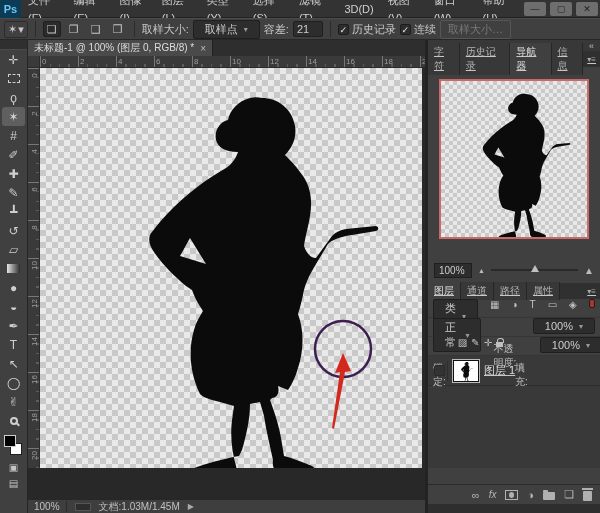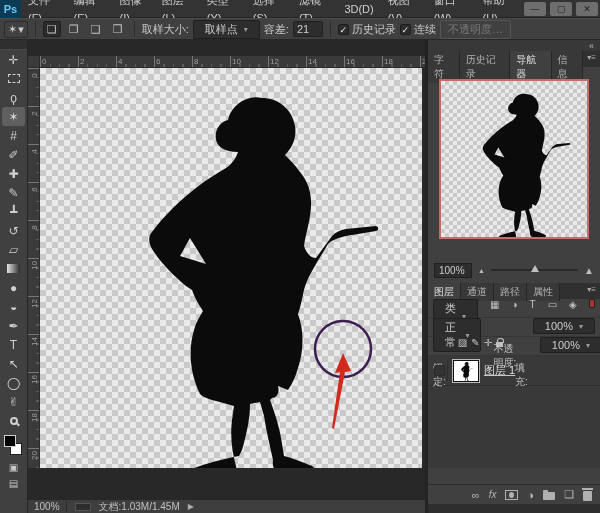--- a/index.html
+++ b/index.html
@@ -60,21 +60,21 @@
   .canvas svg { position:absolute; inset:0; }
   .statusbar { position:absolute; left:0; bottom:0; width:397px; height:14px; background:#3e3e3e; border-top:1px solid #272727; display:flex; align-items:center; gap:8px; font-size:10px; color:#c0c0c0; padding:0 6px; }
   .statzoom { border-right:1px solid #2b2b2b; padding-right:6px; }
   .staticon { width:16px; height:8px; background:#2d2d2d; border:1px solid #555; }
   .statarrow { font-size:8px; color:#aaa; }
 
   
   .dockgap { position:absolute; left:425px; top:40px; width:3px; height:473px; background:#232323; }
   .dock { position:absolute; left:428px; top:40px; width:172px; height:473px; background:#404040; }
   .collapse-row { height:11px; display:flex; justify-content:flex-end; align-items:center; padding-right:6px; color:#bbb; font-size:9px; background:#383838; }
-  .ptabs { height:16px; background:#303030; display:flex; align-items:flex-start; font-size:10px; }
+  .ptabs { height:16px; background:#303030; display:flex; align-items:center; font-size:10px;text-decoration:underline; }
   .ptab { padding:2px 6px; color:#b5b5b5; background:#383838; border-right:1px solid #262626; }
   .ptab.active { background:#404040; color:#e0e0e0; }
   .ptab-menu { margin-left:auto; color:#aaa; font-size:8px; padding:2px 4px; }
   .navbody { height:216px; position:relative; }
   .navthumb { position:absolute; left:11px; top:12px; width:150px; height:160px; border:2px solid #c96a6a;
     background-image:conic-gradient(#c9c9c9 25%,#e9e9e9 0 50%,#c9c9c9 0 75%,#e9e9e9 0); background-size:8px 8px; }
   .navzoomrow { position:absolute; left:0; bottom:4px; width:100%; height:18px; display:flex; align-items:center; gap:6px; padding:0 6px; }
   .navzoomval { background:#2d2d2d; border:1px solid #1f1f1f; font-size:10px; color:#ccc; padding:1px 4px; width:38px; }
   .slider { flex:1; height:2px; background:#2a2a2a; position:relative; }
   .slider .thumb { position:absolute; left:46%; top:-4px; width:0; height:0; border-left:4px solid transparent; border-right:4px solid transparent; border-bottom:7px solid #c0c0c0; }
@@ -154,21 +154,21 @@
   <input class="numinput" value="21" style="">
   <span class="opt-sep"></span>
   <span class="cb">
     <span class="cbbox">✓</span>
     <span>历史记录</span>
   </span>
   <span class="cb">
     <span class="cbbox">✓</span>
     <span>连续</span>
   </span>
-  <span class="btn-disabled">不透明度…</span>
+  <span class="btn-disabled">取样大小…</span>
 </div>
 
 <div class="toolcol">
   <div class="toolgrip"></div>
   <div class="tool">
       <span class="tglyph">✛</span>
     </div>
   <div class="tool">
       <span class="marq"></span>
     </div>
@@ -228,20 +228,26 @@
     </div>
   <div class="swatches">
     <span class="sw-bg"></span>
     <span class="sw-fg"></span>
   </div>
   <div class="toolbtn-sm">▣</div>
   <div class="toolbtn-sm">▤</div>
 </div>
 
 <div class="docarea">
+  <div class="doctabbar">
+    <div class="doctab">
+      <span>未标题-1 @ 100% (图层 0, RGB/8) *</span>
+      <span class="closex">×</span>
+    </div>
+  </div>
   <div class="rcorner"></div>
   <div class="ruler-h">
     <span style="left:2px">0</span>
     <span style="left:40px">2</span>
     <span style="left:78px">4</span>
     <span style="left:116px">6</span>
     <span style="left:154px">8</span>
     <span style="left:192px">10</span>
     <span style="left:230px">12</span>
     <span style="left:268px">14</span>

